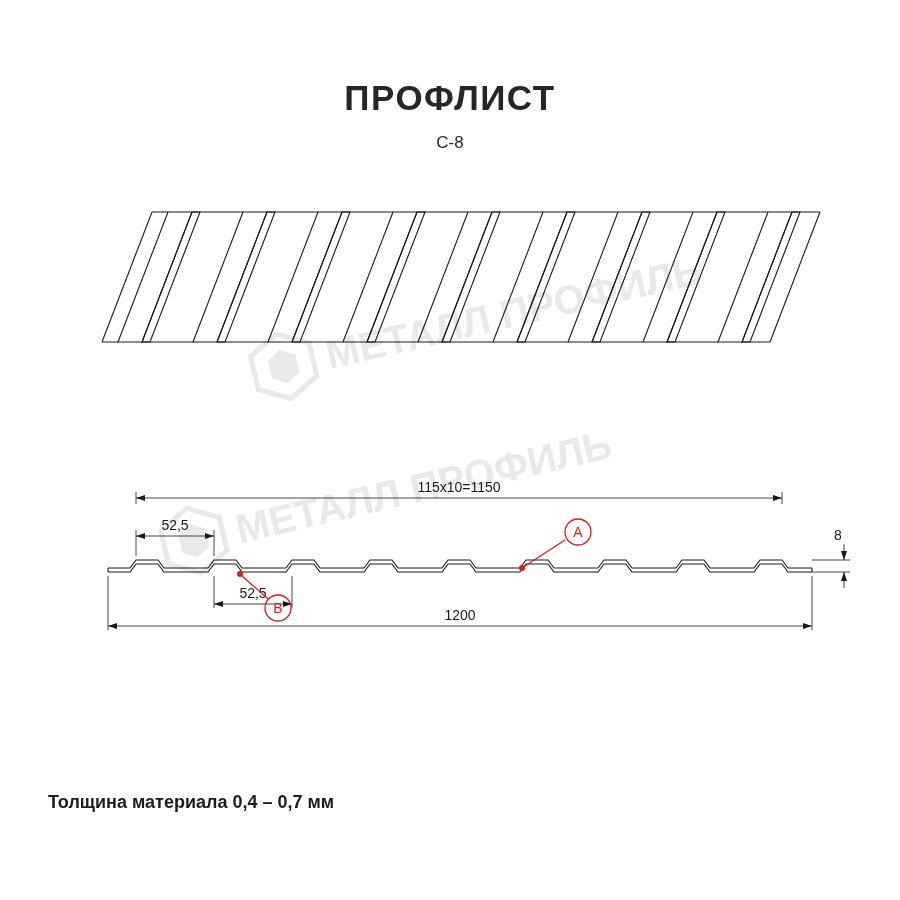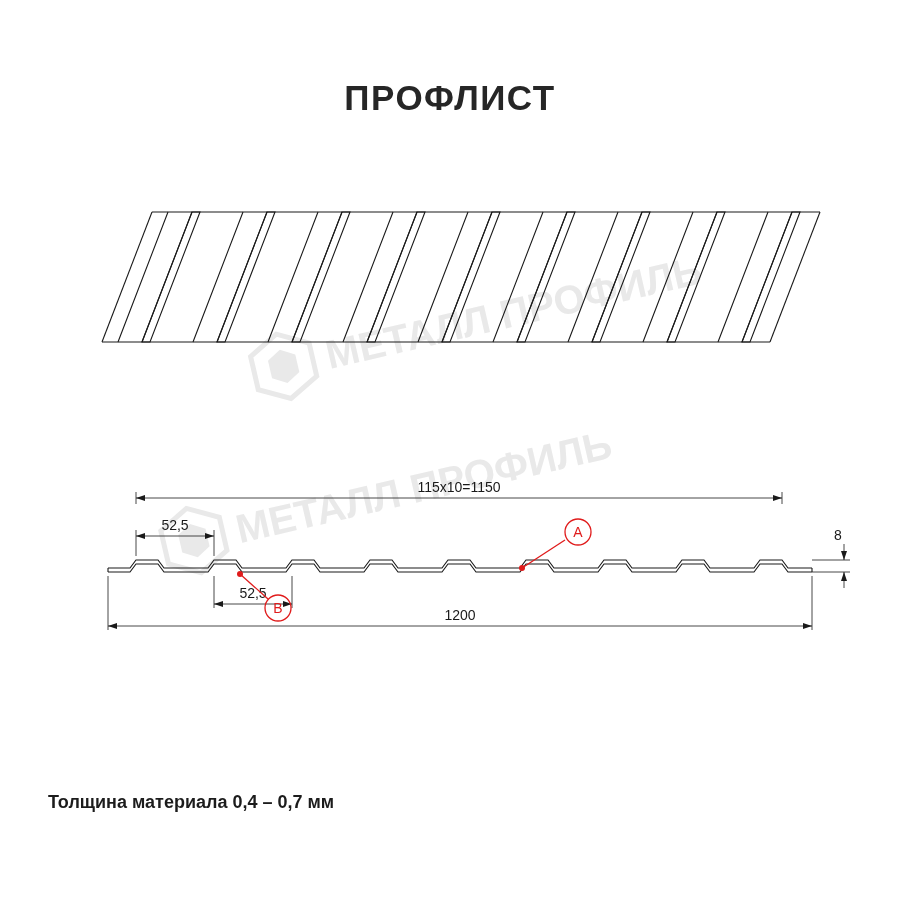--- a/index.html
+++ b/index.html
@@ -77,20 +77,21 @@
   .red { fill: none; stroke: #e01b1b; stroke-width: 1.3; }
   .red-txt { fill: #e01b1b; font-family: "Liberation Sans", sans-serif; font-size: 14px; }
   .dimtxt { fill: #1a1a1a; font-family: "Liberation Sans", sans-serif; font-size: 14px; }
 </style>
 </head>
 <body>
 
 <div class="page">
 
   <div class="title">ПРОФЛИСТ</div>
+  <div class="subtitle">С-8</div>
 
   <div class="wm wm1">
     <svg width="420" height="130" viewBox="0 0 420 130">
       <g transform="rotate(-13 210 65)">
         <g fill="#e9e9e9">
           <path d="M6 40 l30 -16 l30 16 l0 34 l-30 16 l-30 -16 z" stroke="#e9e9e9" stroke-width="5" fill="none"></path>
           <path d="M22 48 l14 -8 l14 8 l0 18 l-14 8 l-14 -8 z" fill="#e9e9e9"></path>
         </g>
         <text x="80" y="70" font-family="Liberation Sans, sans-serif" font-size="40" font-weight="bold" fill="#e9e9e9">МЕТАЛЛ ПРОФИЛЬ</text>
       </g>

